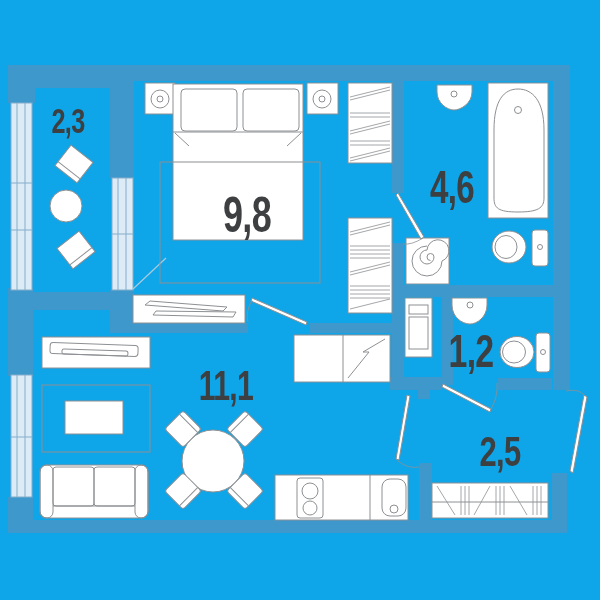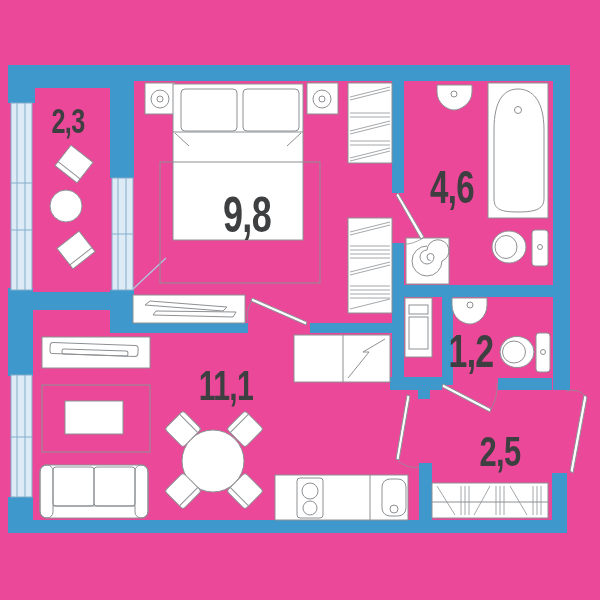--- a/index.html
+++ b/index.html
@@ -1,16 +1,16 @@
 <!DOCTYPE html>
 <html style="--wall: #3E98CC; --glz: #DCEBF6; --glzs: #85AECB; --furn: #8D9093; --label: #3D3F41;"><head>
 <meta charset="utf-8">
 <style>
   html,body{margin:0;padding:0;background:#fff;}
-  .stage{width:600px;height:600px;position:relative;background:#ec4899;overflow:hidden;}
+  .stage{width:600px;height:600px;position:relative;background:#0ea5e9;overflow:hidden;}
   svg{display:block;}
   .wall{fill:var(--wall,#3E98CC);}
   .glz{fill:var(--glz,#DCEBF6);stroke:var(--glzs,#85AECB);stroke-width:1;}
   .glzl{stroke:var(--glzs,#85AECB);stroke-width:1;fill:none;}
   .f{fill:#fff;stroke:var(--furn,#8D9093);stroke-width:1;}
   .fn{fill:none;stroke:var(--furn,#8D9093);stroke-width:1;}
   .hatch{stroke:var(--furn,#8D9093);stroke-width:0.8;fill:none;}
   .arc{fill:none;stroke:var(--furn,#9aa0a3);stroke-width:0.8;}
   .swing{stroke:#A9CBE0;stroke-width:1.2;fill:none;}
   .room-label{fill:var(--label,#3D3F41);font-family:"Liberation Sans",sans-serif;

